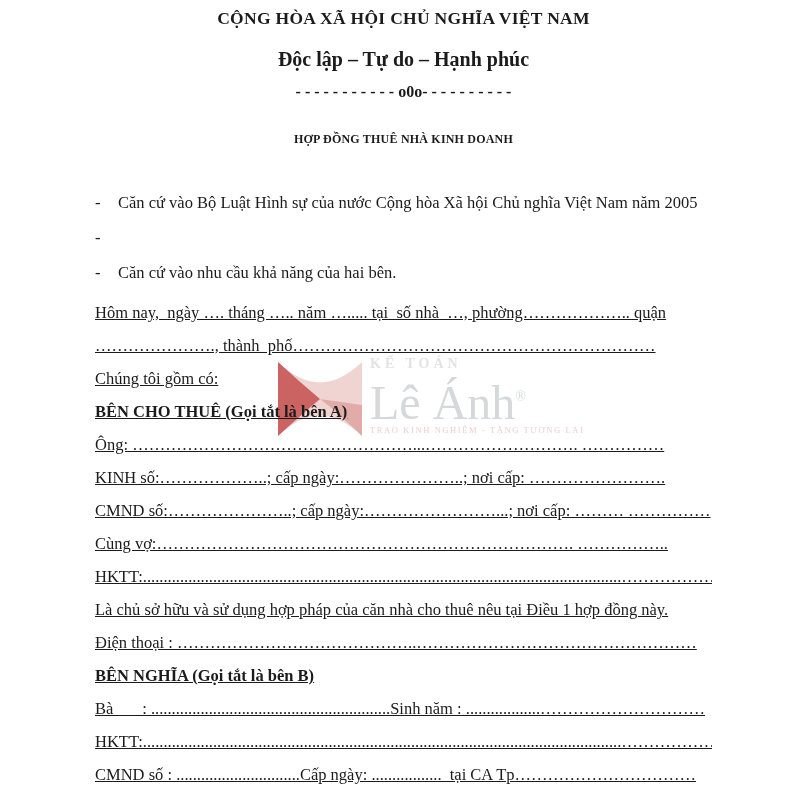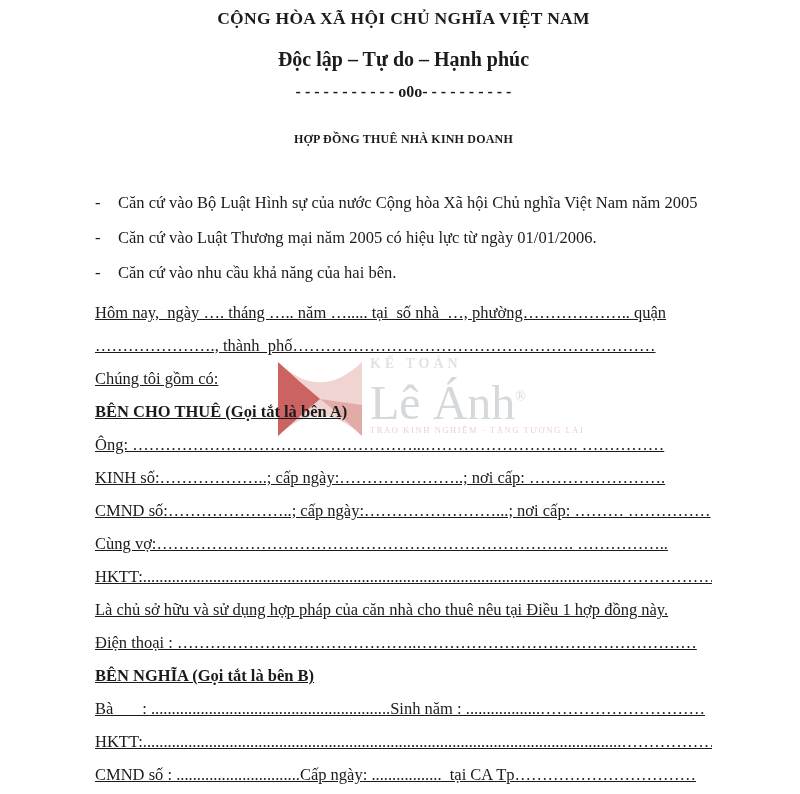--- a/index.html
+++ b/index.html
@@ -68,21 +68,20 @@
 
     <div class="center bold doc-title">HỢP ĐỒNG THUÊ NHÀ KINH DOANH</div>
 
     <ul class="preamble">
       <li>
         <span class="marker">-</span>
         <span>Căn cứ vào Bộ Luật Hình sự của nước Cộng hòa Xã hội Chủ nghĩa Việt Nam năm 2005</span>
       </li>
       <li>
         <span class="marker">-</span>
-        <span>Căn cứ vào Luật Thương mại năm 2005 có hiệu lực từ ngày 01/01/2006.</span>
       </li>
       <li>
         <span class="marker">-</span>
         <span>Căn cứ vào nhu cầu khả năng của hai bên.</span>
       </li>
     </ul>
 
     <div class="body-lines">
       <div class="doc-line">Hôm nay,  ngày …. tháng ….. năm …..... tại  số nhà  …, phường……………….. quận</div>
       <div class="doc-line">…………………., thành  phố…………………………………………………………</div>

